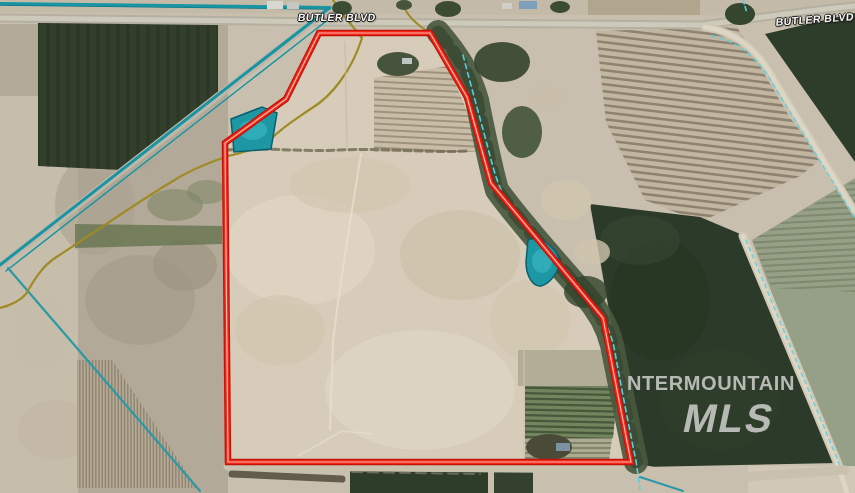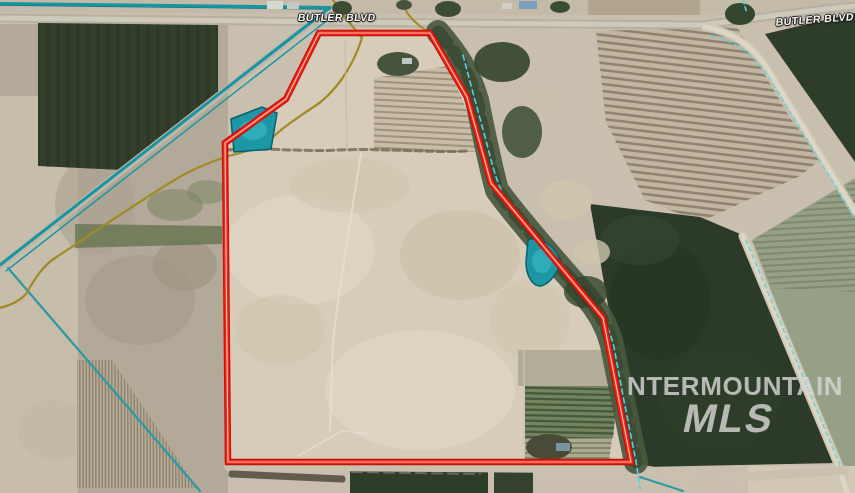--- a/index.html
+++ b/index.html
@@ -8,21 +8,21 @@
   .label-road{
     position:absolute;
     color:#f7f6f2;
     font-size:10.5px;
     font-weight:bold;
     letter-spacing:.4px;
     white-space:nowrap;
     text-shadow:1px 0 0 #1c1c1c,-1px 0 0 #1c1c1c,0 1px 0 #1c1c1c,0 -1px 0 #1c1c1c,1px 1px 2px rgba(0,0,0,.7);
   }
   .wm{position:absolute;color:rgba(214,214,211,.82);white-space:nowrap;line-height:1;}
-  .wm1{font-size:26px;font-weight:bold;letter-spacing:.6px;}
+  .wm1{font-size:20px;font-weight:bold;letter-spacing:.6px;}
   .wm2{font-size:40px;font-weight:bold;transform:skewX(-12deg);letter-spacing:2px;}
 </style>
 </head>
 <body>
 
 <div id="page">
   <svg id="map-svg" width="855" height="493" viewBox="0 0 855 493">
       <polygon points="0,0 855,0 855,493 0,493" fill="#c9bfae"></polygon>
       <polygon points="0,24 228,24 228,493 0,493" fill="#b2a998"></polygon>
       <polygon points="0,96 78,96 78,493 0,493" fill="#c8bfad" opacity="0.9"></polygon>

